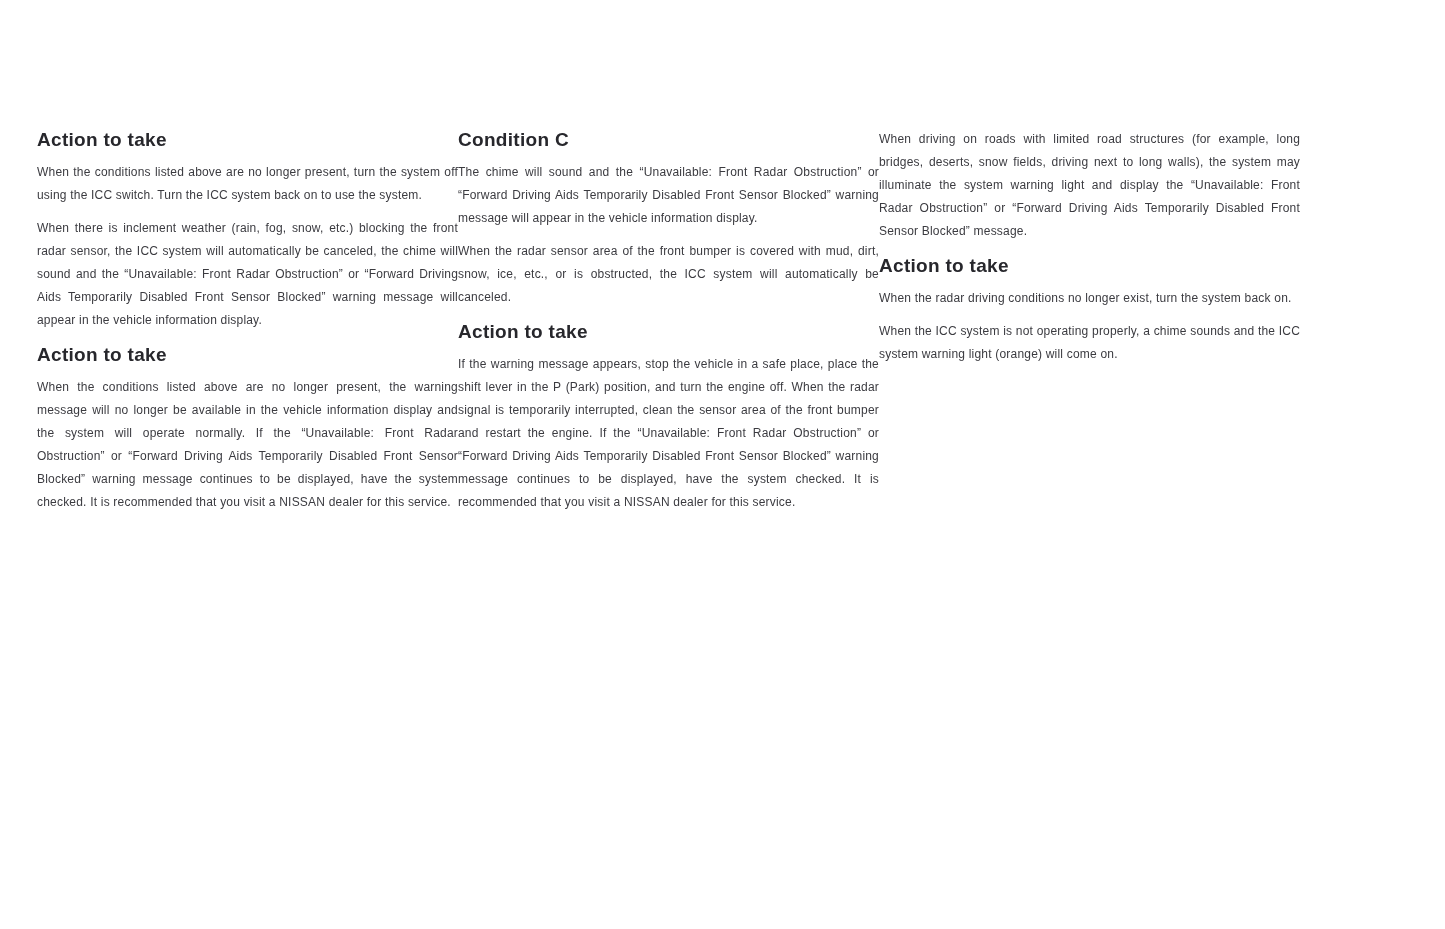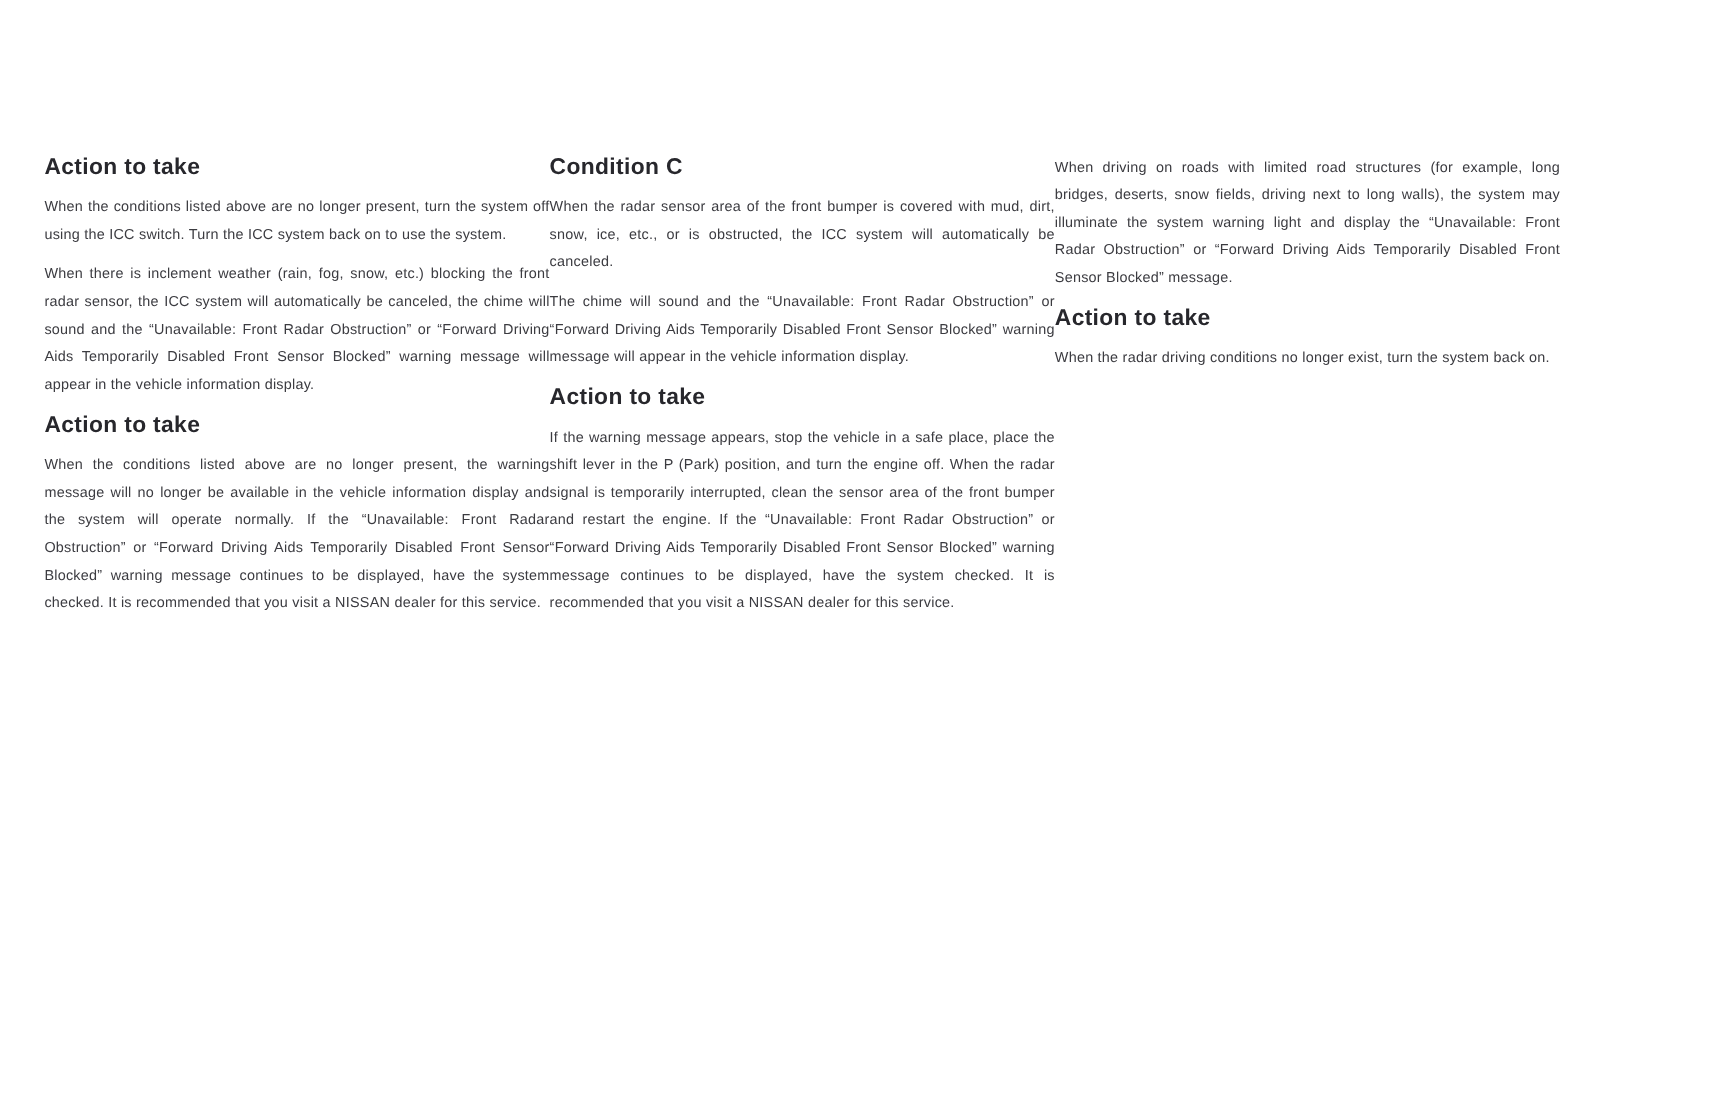--- a/index.html
+++ b/index.html
@@ -56,25 +56,26 @@
   <div class="col">
     <div class="blk-heading">Action to take</div>
     <p class="blk-paragraph">When the conditions listed above are no longer present, turn the system off using the ICC switch. Turn the ICC system back on to use the system.</p>
     <p class="blk-paragraph">When there is inclement weather (rain, fog, snow, etc.) blocking the front radar sensor, the ICC system will automatically be canceled, the chime will sound and the “Unavailable: Front Radar Obstruction” or “Forward Driving Aids Temporarily Disabled Front Sensor Blocked” warning message will appear in the vehicle information display.</p>
     <div class="blk-heading">Action to take</div>
     <p class="blk-paragraph">When the conditions listed above are no longer present, the warning message will no longer be available in the vehicle information display and the system will operate normally. If the “Unavailable: Front Radar Obstruction” or “Forward Driving Aids Temporarily Disabled Front Sensor Blocked” warning message continues to be displayed, have the system checked. It is recommended that you visit a NISSAN dealer for this service.</p>
   </div>
 
   <div class="col">
     <div class="blk-heading">Condition C</div>
+    <p class="blk-paragraph">The chime will sound and the “Unavailable: Front Radar Obstruction” or “Forward Driving Aids Temporarily Disabled Front Sensor Blocked” warning message will appear in the vehicle information display.</p>
     <p class="blk-paragraph">When the radar sensor area of the front bumper is covered with mud, dirt, snow, ice, etc., or is obstructed, the ICC system will automatically be canceled.</p>
-    <p class="blk-paragraph">The chime will sound and the “Unavailable: Front Radar Obstruction” or “Forward Driving Aids Temporarily Disabled Front Sensor Blocked” warning message will appear in the vehicle information display.</p>
     <div class="blk-heading">Action to take</div>
     <p class="blk-paragraph">If the warning message appears, stop the vehicle in a safe place, place the shift lever in the P (Park) position, and turn the engine off. When the radar signal is temporarily interrupted, clean the sensor area of the front bumper and restart the engine. If the “Unavailable: Front Radar Obstruction” or “Forward Driving Aids Temporarily Disabled Front Sensor Blocked” warning message continues to be displayed, have the system checked. It is recommended that you visit a NISSAN dealer for this service.</p>
   </div>
 
   <div class="col">
     <p class="blk-paragraph">When driving on roads with limited road structures (for example, long bridges, deserts, snow fields, driving next to long walls), the system may illuminate the system warning light and display the “Unavailable: Front Radar Obstruction” or “Forward Driving Aids Temporarily Disabled Front Sensor Blocked” message.</p>
     <div class="blk-heading">Action to take</div>
     <p class="blk-paragraph">When the radar driving conditions no longer exist, turn the system back on.</p>
+    <p class="blk-paragraph">When the ICC system is not operating properly, a chime sounds and the ICC system warning light (orange) will come on.</p>
   </div>
 
 </div>
 
 </body></html>

